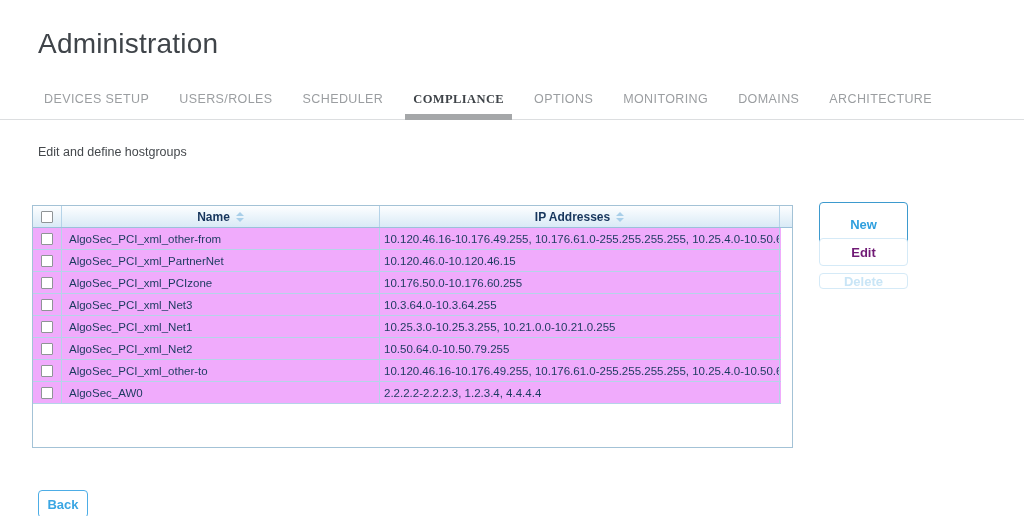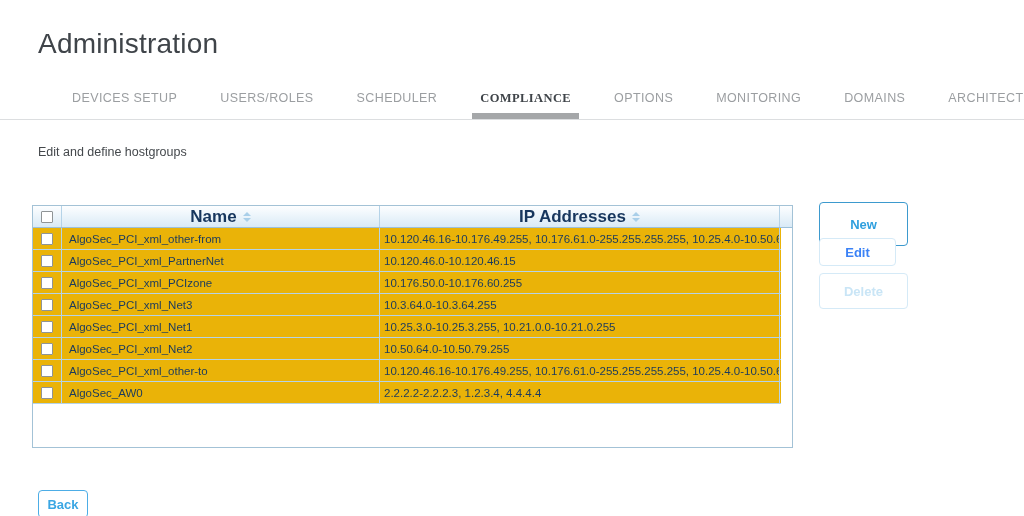--- a/index.html
+++ b/index.html
@@ -6,69 +6,69 @@
   html,body { width:1024px; height:516px; background:#ffffff; overflow:hidden;
               font-family:"Liberation Sans", sans-serif; }
   .page { position:relative; width:1024px; height:516px; background:#fff; }
 
   
   .title { position:absolute; left:38px; top:28px; font-size:28px; font-weight:400;
            color:#3f4449; letter-spacing:0.2px; }
 
   
   .tabs { position:absolute; top:90px; left:0; right:0; height:30px;
-          display:flex; gap:43px; padding-left:72px; align-items:flex-end;
+          display:flex; gap:30px; padding-left:44px; align-items:center;
           border-bottom:1px solid #dcdee0; }
   .tab { position:relative; height:30px; font-size:12.5px; line-height:18px;
          letter-spacing:0.4px; color:#9b9ea1; cursor:pointer; white-space:nowrap; }
   .tab.active { color:#3f4449; font-weight:700;font-family:Liberation Serif, serif; }
   .tab.active::after { content:""; position:absolute; left:-8px; right:-8px;
          bottom:0; height:6px; background:#a5a7a9; }
 
   
   .subtitle { position:absolute; left:38px; top:145px; font-size:12.5px; color:#44484c; }
 
   
   .hg-table { position:absolute; left:32px; top:205px; width:761px; height:243px;
               border:1px solid #a3c2d6; background:#fff; overflow:hidden; }
   .thead { display:flex; height:22px;
            background:linear-gradient(#fdfeff, #e9f3fa 55%, #d9eaf6);
            border-bottom:1px solid #9cc0da; }
   .th { display:flex; align-items:center; justify-content:center;
-        font-size:17px; font-weight:700; color:#17365d; }
+        font-size:12px; font-weight:700; color:#17365d; }
   .th-check { width:29px; border-right:1px solid #b5d3e8; }
   .th-name  { width:318px; border-right:1px solid #b5d3e8; }
   .th-ip    { width:400px; border-right:1px solid #b5d3e8; }
   .th-strip { flex:1; }
 
   .tbody { width:748px; }
-  .tr { display:flex; height:22px; border-bottom:1px solid #b5d3e8; background:#eab308; }
+  .tr { display:flex; height:22px; border-bottom:1px solid #b5d3e8; background:#f0abfc; }
   .td { display:flex; align-items:center; font-size:11.5px; color:#1a3a5e;
         white-space:nowrap; overflow:hidden; }
   .td-check { width:29px; justify-content:center; border-right:1px solid #b5d3e8; }
   .td-name  { width:318px; padding-left:7px; border-right:1px solid #b5d3e8; }
   .td-ip    { width:400px; padding-left:4px; border-right:1px solid #b5d3e8; }
 
   .checkbox { width:12px; height:12px; border:1px solid #8f9496; border-radius:1px;
               background:#fff; display:inline-block; cursor:pointer; }
 
   .sort { display:inline-flex; flex-direction:column; gap:2px; margin-left:6px; }
   .sort i { display:block; width:0; height:0; border-left:4px solid transparent;
             border-right:4px solid transparent; }
   .sort .up   { border-bottom:4px solid #a9cfe9; }
   .sort .down { border-top:4px solid #a9cfe9; }
 
   
   .btn { position:absolute; background:#fff; border-radius:4px; font-size:13px;
          font-weight:700; font-family:"Liberation Sans", sans-serif; cursor:pointer; }
   .btn-new    { left:819px; top:202px; width:89px; height:44px;
                 border:1px solid #3d9ace; color:#2f9fde; }
-  .btn-edit   { left:819px; top:238px; width:77px; height:28px;
-                border:1px solid #d5eaf7; color:#3b82f6; cursor:default; }
-  .btn-delete { left:819px; top:273px; width:89px; height:36px;
+  .btn-edit   { left:819px; top:238px; width:89px; height:28px;
+                border:1px solid #d5eaf7; color:#701a75; cursor:default; }
+  .btn-delete { left:819px; top:273px; width:89px; height:16px;
                 border:1px solid #d5eaf7; color:#c9e5f6; cursor:default; }
   .btn-back   { left:38px; top:478px; width:50px; height:28px;
                 border:1px solid #4dade6; color:#3aa6e3;margin-top:12px; }
 </style>
 </head>
 <body>
 
 <div class="page">
 
   <h1 class="title">Administration</h1>

